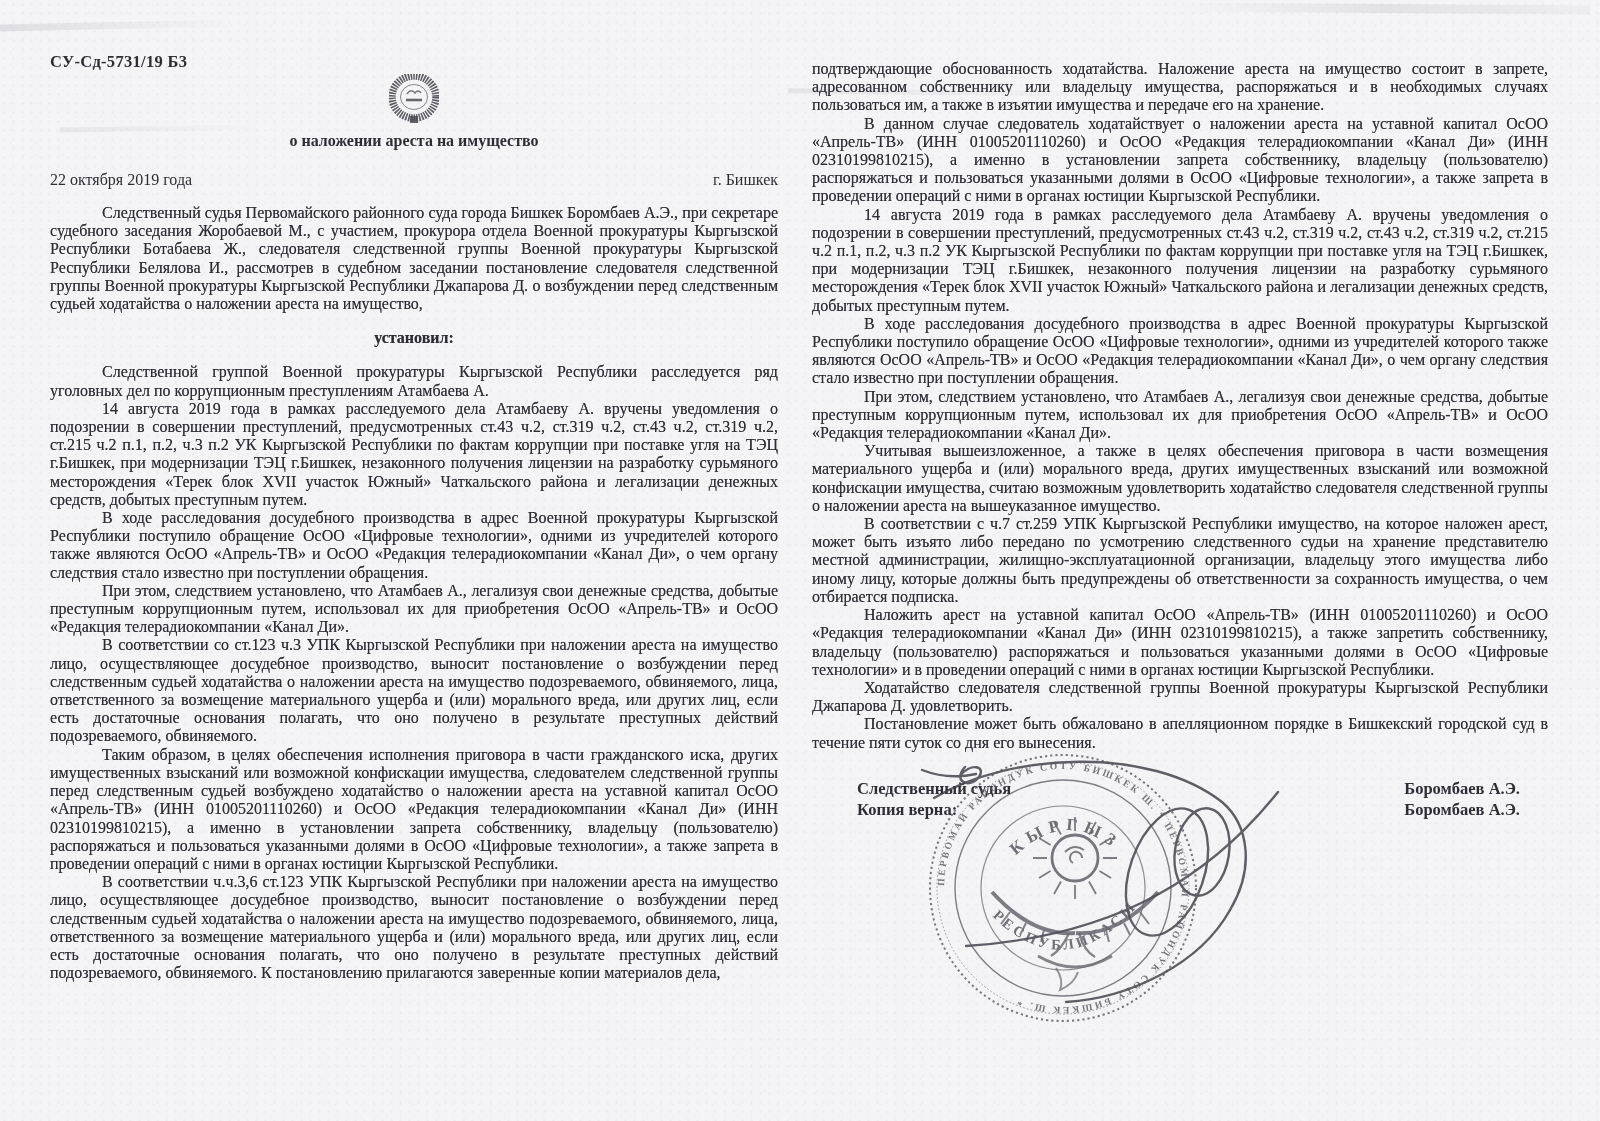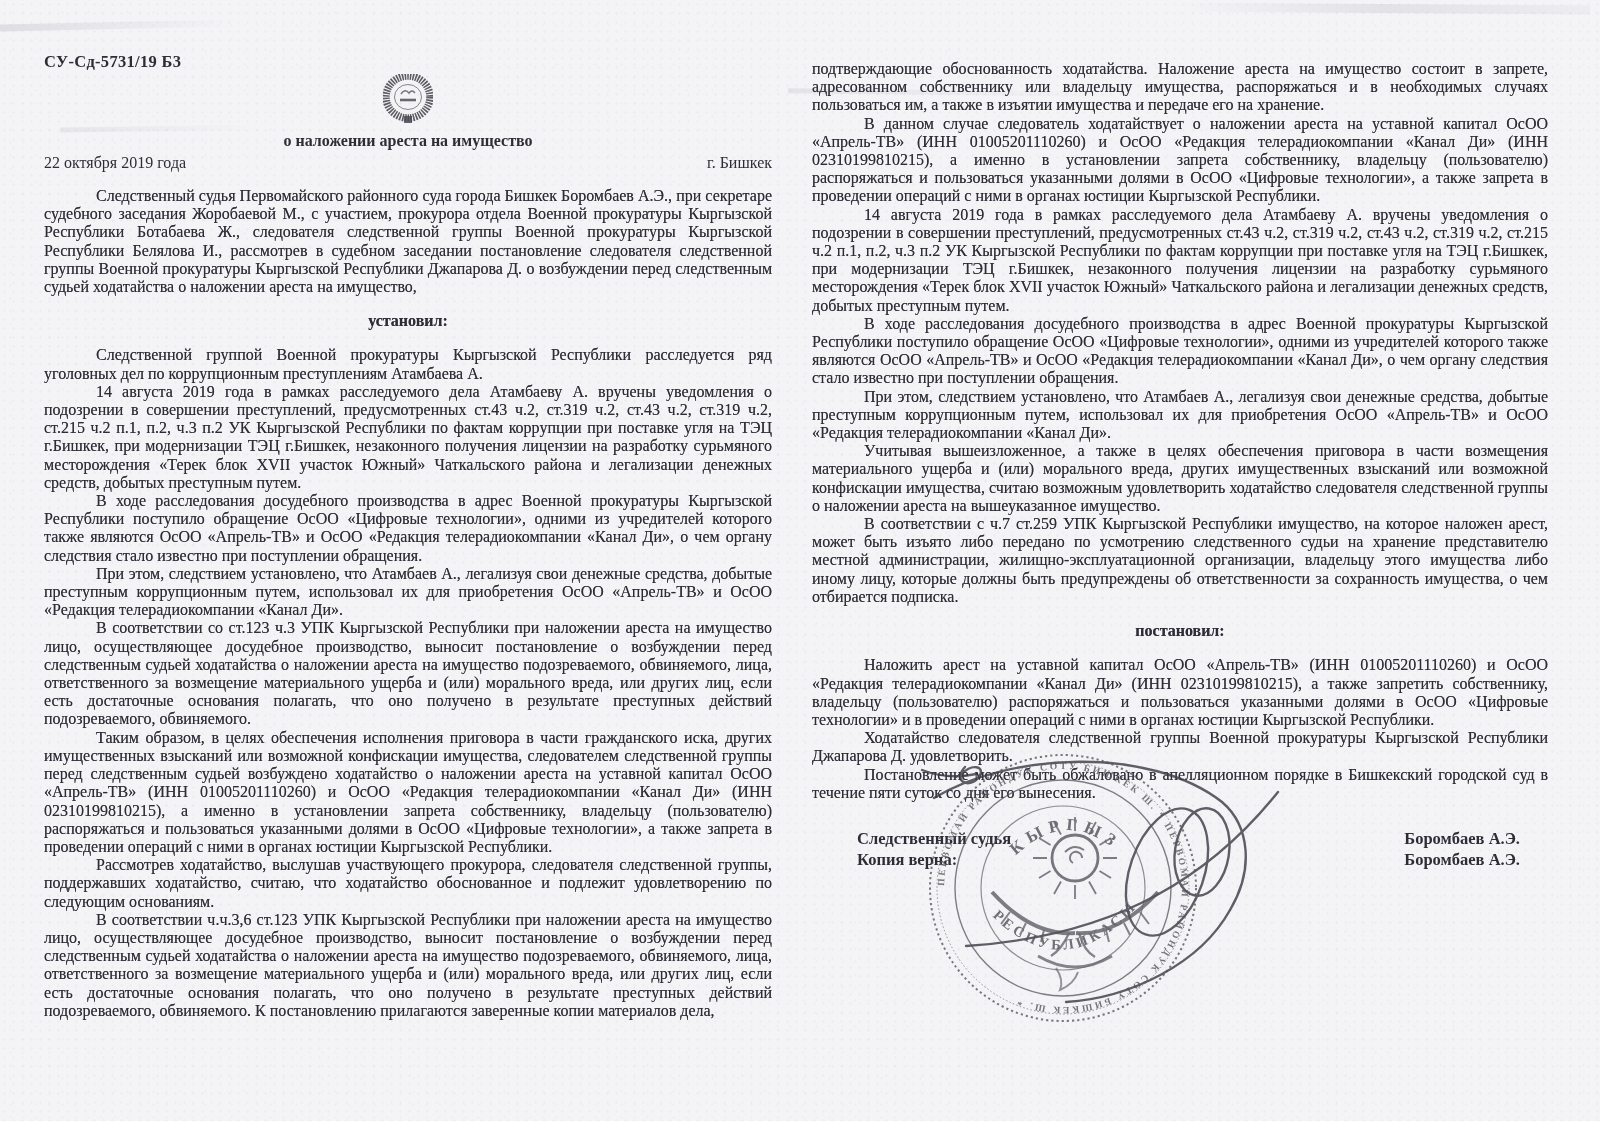--- a/index.html
+++ b/index.html
@@ -8,27 +8,27 @@
     background-color:#f4f3f6;
     background-image:
       radial-gradient(rgba(100,100,125,0.045) 1px, transparent 1.2px),
       radial-gradient(rgba(120,120,140,0.035) 1px, transparent 1.2px);
     background-size:9px 9px, 13px 13px;
     background-position:0 0, 4px 6px;
     font-family:"Liberation Serif","DejaVu Serif",serif;
     color:#2e2d36;
   }
   .page{position:absolute;top:0;}
-  .page-left{left:44px;width:728px;padding-top:52px;}
+  .page-left{left:50px;width:728px;padding-top:52px;}
   .page-right{left:812px;width:736px;padding-top:60px;}
   .case-number{font-weight:bold;font-size:16.5px;letter-spacing:.3px;margin-bottom:2px;}
   .emblem-wrap{width:50px;margin:2px auto 2px auto;text-align:center;}
   .doc-title{text-align:center;font-weight:bold;font-size:19.5px;letter-spacing:2px;line-height:22px;}
   .doc-subtitle{text-align:center;font-weight:bold;font-size:16px;line-height:18px;margin-top:1px;}
-  .dateline{display:flex;justify-content:space-between;font-size:16px;margin-top:4px;margin-bottom:15px;}
+  .dateline{display:flex;justify-content:space-between;font-size:16px;margin-top:21px;margin-bottom:15px;}
   .para{
     margin:0;font-size:16px;line-height:18.2px;
     text-align:justify;text-indent:52px;
     text-shadow:0 0 .5px rgba(46,45,54,.65);
   }
   .para.no-indent{text-indent:0;}
   .center-heading{
     text-align:center;font-weight:bold;font-size:16px;line-height:18.2px;margin:16px;
     text-shadow:0 0 .5px rgba(46,45,54,.65);
   }
@@ -77,33 +77,31 @@
   </div>
 
   <p class="para">Следственный судья Первомайского районного суда города Бишкек  Боромбаев А.Э., при секретаре судебного заседания Жоробаевой М., с участием, прокурора отдела Военной прокуратуры Кыргызской Республики Ботабаева Ж., следователя следственной группы Военной прокуратуры Кыргызской Республики Белялова И., рассмотрев в судебном заседании постановление следователя следственной группы Военной прокуратуры Кыргызской Республики Джапарова Д. о возбуждении перед следственным судьей ходатайства о наложении ареста на имущество,</p>
   <div class="center-heading">установил:</div>
   <p class="para">Следственной группой Военной прокуратуры Кыргызской Республики расследуется ряд уголовных дел по коррупционным преступлениям Атамбаева А.</p>
   <p class="para">14 августа 2019 года в рамках расследуемого дела Атамбаеву А. вручены уведомления о подозрении в совершении преступлений, предусмотренных ст.43 ч.2, ст.319 ч.2, ст.43 ч.2, ст.319 ч.2, ст.215 ч.2 п.1, п.2, ч.3 п.2 УК Кыргызской Республики по фактам коррупции при поставке угля на ТЭЦ г.Бишкек, при модернизации ТЭЦ г.Бишкек, незаконного получения лицензии на разработку сурьмяного месторождения «Терек блок XVII участок Южный» Чаткальского района и легализации денежных средств, добытых преступным путем.</p>
   <p class="para">В ходе расследования досудебного производства в адрес Военной прокуратуры Кыргызской Республики поступило обращение ОсОО «Цифровые технологии», одними из учредителей которого также являются ОсОО «Апрель-ТВ» и ОсОО «Редакция телерадиокомпании «Канал Ди», о чем органу следствия стало известно при поступлении обращения.</p>
   <p class="para">При этом, следствием установлено, что Атамбаев А., легализуя свои денежные средства, добытые преступным коррупционным путем, использовал их для приобретения ОсОО «Апрель-ТВ» и ОсОО «Редакция телерадиокомпании «Канал Ди».</p>
   <p class="para">В соответствии со ст.123 ч.3 УПК Кыргызской Республики при наложении ареста на имущество лицо, осуществляющее досудебное производство, выносит постановление о возбуждении перед следственным судьей ходатайства о наложении ареста на имущество подозреваемого, обвиняемого, лица, ответственного за возмещение материального ущерба и (или) морального вреда, или других лиц, если есть достаточные основания полагать, что оно получено в результате преступных действий подозреваемого, обвиняемого.</p>
   <p class="para">Таким образом, в целях обеспечения исполнения приговора в части гражданского иска, других имущественных взысканий или возможной конфискации имущества, следователем следственной группы перед следственным судьей возбуждено ходатайство о наложении ареста на уставной капитал ОсОО «Апрель-ТВ» (ИНН 01005201110260) и ОсОО «Редакция телерадиокомпании «Канал Ди» (ИНН 02310199810215), а именно в установлении запрета собственнику, владельцу (пользователю) распоряжаться и пользоваться указанными долями в ОсОО «Цифровые технологии», а также запрета в проведении операций с ними в органах юстиции Кыргызской Республики.</p>
-  <p class="para">Рассмотрев ходатайство, выслушав участвующего прокурора, следователя следственной группы, поддержавших ходатайство, считаю, что ходатайство обоснованное и подлежит удовлетворению по следующим основаниям.</p>
   <p class="para">В соответствии ч.ч.3,6 ст.123 УПК Кыргызской Республики при наложении ареста на имущество лицо, осуществляющее досудебное производство, выносит постановление о возбуждении перед следственным судьей ходатайства о наложении ареста на имущество подозреваемого, обвиняемого, лица, ответственного за возмещение материального ущерба и (или) морального вреда, или других лиц, если есть достаточные основания полагать, что оно получено в результате преступных действий подозреваемого, обвиняемого. К постановлению прилагаются заверенные копии материалов дела,</p>
 </div>
 
 <div class="page page-right">
   <p class="para no-indent">подтверждающие обоснованность ходатайства. Наложение ареста на имущество состоит в запрете, адресованном собственнику или владельцу имущества, распоряжаться и в необходимых случаях пользоваться им, а также в изъятии имущества и передаче его на хранение.</p>
   <p class="para">В данном случае следователь ходатайствует о наложении ареста на уставной капитал ОсОО «Апрель-ТВ» (ИНН 01005201110260) и ОсОО «Редакция телерадиокомпании «Канал Ди» (ИНН 02310199810215), а именно в установлении запрета собственнику, владельцу (пользователю) распоряжаться и пользоваться указанными долями в ОсОО «Цифровые технологии», а также запрета в проведении операций с ними в органах юстиции Кыргызской Республики.</p>
   <p class="para">14 августа 2019 года в рамках расследуемого дела Атамбаеву А. вручены уведомления о подозрении в совершении преступлений, предусмотренных ст.43 ч.2, ст.319 ч.2, ст.43 ч.2, ст.319 ч.2, ст.215 ч.2 п.1, п.2, ч.3 п.2 УК Кыргызской Республики по фактам коррупции при поставке угля на ТЭЦ г.Бишкек, при модернизации ТЭЦ г.Бишкек, незаконного получения лицензии на разработку сурьмяного месторождения «Терек блок XVII участок Южный» Чаткальского района и легализации денежных средств, добытых преступным путем.</p>
   <p class="para">В ходе расследования досудебного производства в адрес Военной прокуратуры Кыргызской Республики поступило обращение ОсОО «Цифровые технологии», одними из учредителей которого также являются ОсОО «Апрель-ТВ» и ОсОО «Редакция телерадиокомпании «Канал Ди», о чем органу следствия стало известно при поступлении обращения.</p>
   <p class="para">При этом, следствием установлено, что Атамбаев А., легализуя свои денежные средства, добытые преступным коррупционным путем, использовал их для приобретения ОсОО «Апрель-ТВ» и ОсОО «Редакция телерадиокомпании «Канал Ди».</p>
   <p class="para">Учитывая вышеизложенное, а также в целях обеспечения приговора в части возмещения материального ущерба и (или) морального вреда, других имущественных взысканий или возможной конфискации имущества, считаю возможным удовлетворить ходатайство следователя следственной группы о наложении ареста на вышеуказанное имущество.</p>
   <p class="para">В соответствии с ч.7 ст.259 УПК Кыргызской Республики имущество, на которое наложен арест, может быть изъято либо передано по усмотрению следственного судьи на хранение представителю местной администрации, жилищно-эксплуатационной организации, владельцу этого имущества либо иному лицу, которые должны быть предупреждены об ответственности за сохранность имущества, о чем отбирается подписка.</p>
-  <div class="center-heading">постановил:</div>
   <p class="para">Наложить арест на уставной капитал ОсОО «Апрель-ТВ» (ИНН 01005201110260) и ОсОО «Редакция телерадиокомпании «Канал Ди» (ИНН 02310199810215), а также запретить собственнику, владельцу (пользователю) распоряжаться и пользоваться указанными долями в ОсОО «Цифровые технологии» и в проведении операций с ними в органах юстиции Кыргызской Республики.</p>
   <p class="para">Ходатайство следователя следственной группы Военной прокуратуры Кыргызской Республики Джапарова Д. удовлетворить.</p>
   <p class="para">Постановление может быть обжаловано в апелляционном порядке в Бишкекский городской суд в течение пяти суток со дня его вынесения.</p>
 
   <div class="sig-block">
     <div class="sig-row">
       <span class="sig-label">Следственный судья</span>
       <span class="sig-name">Боромбаев А.Э.</span>
     </div>
     <div class="sig-row">

